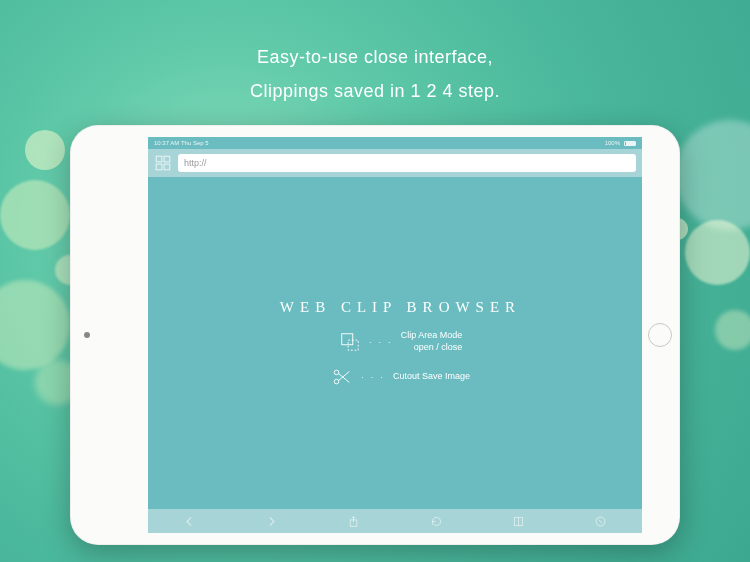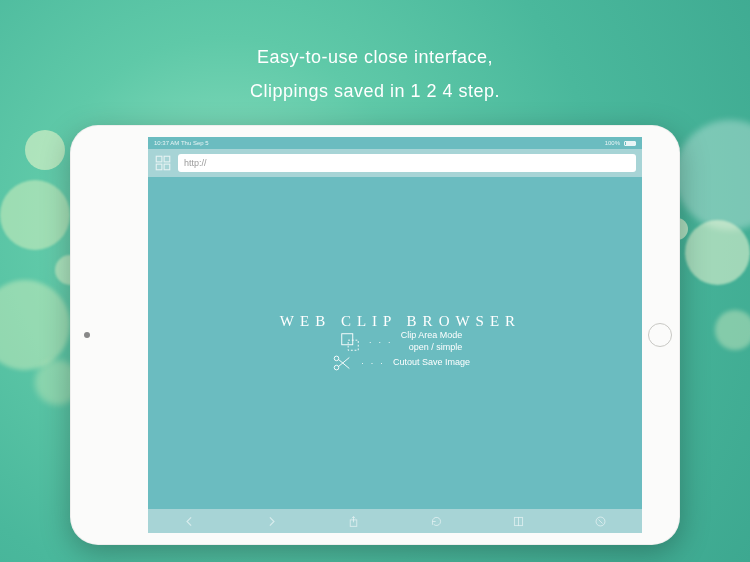--- a/index.html
+++ b/index.html
@@ -128,20 +128,21 @@
       border: none;
     }
 
     .content {
       position: relative;
       height: calc(100% - 12px - 28px - 24px);
       display: flex;
       flex-direction: column;
       align-items: center;
       justify-content: center;
+      gap: 14px;
       padding-left: 11px;
     }
 
     .app-title {
       color: #ffffff;
       font-size: 15px;
       letter-spacing: 6px;
       font-weight: 300;
       font-family: "Times New Roman", serif;
       text-transform: uppercase;
@@ -237,21 +238,21 @@
       <div class="feature-row">
         <div class="feature-icon">
           <svg viewBox="0 0 24 24" fill="none" stroke="#fff" stroke-width="1">
             <rect x="3" y="3" width="12" height="12"></rect>
             <rect x="10" y="10" width="11" height="11" stroke-dasharray="2 2"></rect>
           </svg>
         </div>
         <span class="dots">· · ·</span>
         <div class="feature-text">
           <div>Clip Area Mode</div>
-          <div style="text-align:right">open / simple</div>
+          <div style="text-align:right">open / close</div>
         </div>
       </div>
 
       <div class="feature-row">
         <div class="feature-icon">
           <svg viewBox="0 0 24 24" fill="none" stroke="#fff" stroke-width="1">
             <circle cx="6" cy="7" r="2.5"></circle>
             <circle cx="6" cy="17" r="2.5"></circle>
             <line x1="8" y1="8" x2="20" y2="18"></line>
             <line x1="8" y1="16" x2="20" y2="6"></line>

